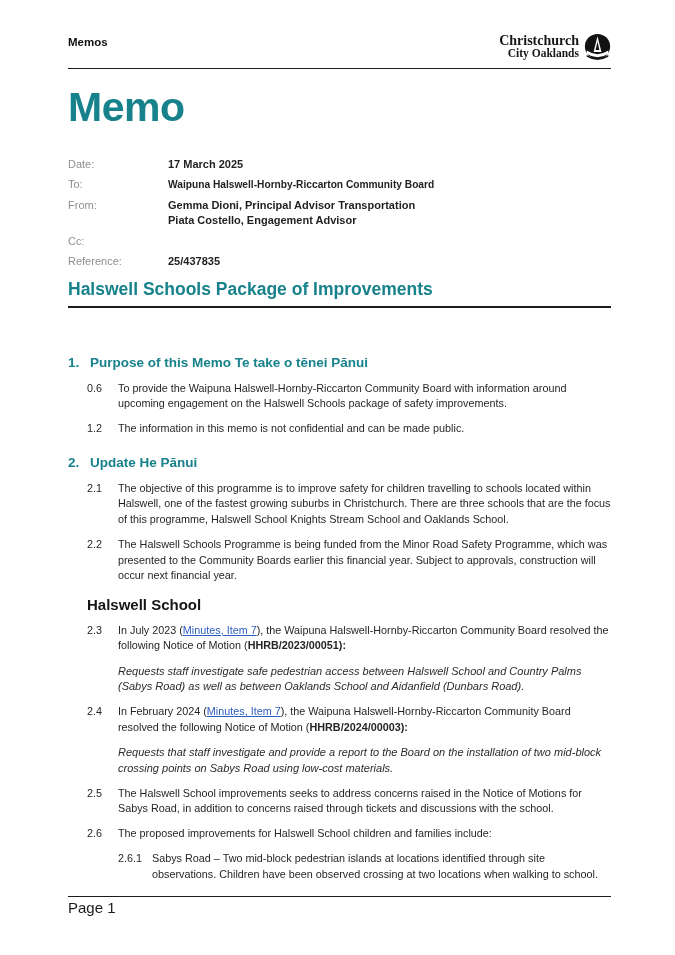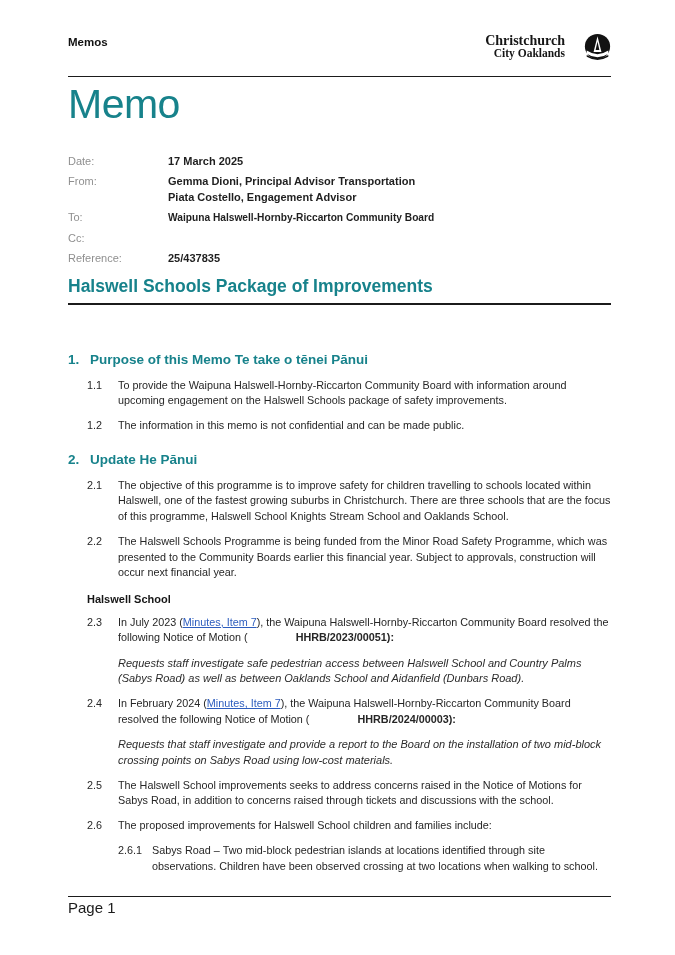--- a/index.html
+++ b/index.html
@@ -4,56 +4,56 @@
 <style>
   html,body{margin:0;padding:0;}
   body{
     width:675px;height:955px;background:#ffffff;position:relative;
     font-family:"Liberation Sans",sans-serif;color:#262626;overflow:hidden;
   }
   .page{position:absolute;inset:0;padding:0 64px 0 68px;box-sizing:border-box;}
 
   
   .top-header{display:flex;justify-content:space-between;align-items:flex-end;
-    padding-top:33px;padding-bottom:16px;border-bottom:1.8px solid #1b1b1b;}
+    padding-top:33px;padding-bottom:8px;border-bottom:1.8px solid #1b1b1b;}
   .memos{font-weight:700;font-size:11.5px;color:#111;align-self:flex-start;margin-top:3px;}
-  .brand{display:flex;align-items:center;gap:19px;}
+  .brand{display:flex;align-items:center;gap:5px;}
   .brand-text{text-align:right;font-family:"Liberation Serif",serif;font-weight:700;
     color:#161616;line-height:1.02;}
   .brand-line1{font-size:14px;}
   .brand-line2{font-size:11.5px;}
   .logo-mark{width:27px;height:27px;display:block;}
 
   
-  .memo-title{color:var(--teal);font-size:41px;font-weight:400;line-height:1.05;
-    margin-top:6px;letter-spacing:-0.5px;}
+  .memo-title{color:var(--teal);font-size:41px;font-weight:700;line-height:1.05;
+    margin-top:17px;letter-spacing:-0.5px;}
   .meta{}
   .meta-row{display:flex;margin-bottom:5px;font-size:11px;line-height:15.5px;min-height:15.5px;}
   .meta-label{width:100px;flex-shrink:0;color:#8f8f8f;font-weight:400;}
   .meta-value{font-weight:600;color:#1f1f1f;}
   .meta-row.small .meta-value{font-size:10.2px;}
 
   .subject{margin-top:9px;color:var(--teal);font-size:17.5px;font-weight:700;
     padding-bottom:6px;border-bottom:2.2px solid #1b1b1b;}
 
   
   .section{margin-top:46px;}
   .section + .section{margin-top:17px;}
   .sec-heading{color:var(--teal);font-weight:700;font-size:13.5px;display:flex;line-height:18px;}
   .sec-num{width:22px;flex-shrink:0;}
   .sec-items{margin-left:19px;margin-top:9px;}
   .item{display:flex;margin-bottom:9.5px;font-size:10.8px;line-height:15.6px;}
   .item-num{width:31px;flex-shrink:0;}
   .item-body{flex:1;}
-  .subheading{font-weight:700;font-size:11px;margin:12px 0 10px 0;color:#161616;}
+  .subheading{font-weight:700;font-size:15px;margin:12px 0 10px 0;color:#161616;}
   .quote{font-style:italic;margin:0 0 9.5px 31px;font-size:11px;line-height:15.6px;color:#2b2b2b;}
   .subitem{margin-left:31px;}
   .subitem .item-num{width:34px;}
   .link{color:#2d5dbe;text-decoration:underline;cursor:pointer;}
-  .bold{font-weight:700;margin-left:48px;}
+  .bold{font-weight:700;}
 
   
   .footer{position:absolute;top:896px;left:68px;right:64px;border-top:1.6px solid #1b1b1b;}
   .page-num{font-size:15px;color:#1c1c1c;padding-top:2px;}
 </style>
 </head>
 <body style="--teal: #17828b;">
 
 <div class="page">
 
@@ -76,31 +76,31 @@
 
   <h1 class="memo-title">Memo</h1>
 
   <div class="meta">
       <div class="meta-row">
         <div class="meta-label">Date:</div>
         <div class="meta-value">
           <div>17 March 2025</div>
         </div>
       </div>
+      <div class="meta-row small">
+        <div class="meta-label">To:</div>
+        <div class="meta-value">
+          <div>Waipuna Halswell-Hornby-Riccarton Community Board</div>
+        </div>
+      </div>
       <div class="meta-row">
         <div class="meta-label">From:</div>
         <div class="meta-value">
           <div>Gemma Dioni, Principal Advisor Transportation</div>
           <div>Piata Costello, Engagement Advisor</div>
-        </div>
-      </div>
-      <div class="meta-row small">
-        <div class="meta-label">To:</div>
-        <div class="meta-value">
-          <div>Waipuna Halswell-Hornby-Riccarton Community Board</div>
         </div>
       </div>
       <div class="meta-row">
         <div class="meta-label">Cc:</div>
         <div class="meta-value"></div>
       </div>
       <div class="meta-row">
         <div class="meta-label">Reference:</div>
         <div class="meta-value">
           <div>25/437835</div>
@@ -111,21 +111,21 @@
   <h2 class="subject">Halswell Schools Package of Improvements</h2>
 
   <div id="sections">
       <section class="section">
         <div class="sec-heading">
           <span class="sec-num">1.</span>
           <span class="sec-title">Purpose of this Memo Te take o tēnei Pānui</span>
         </div>
         <div class="sec-items">
           <div class="item">
-            <span class="item-num">1.1</span>
+            <span class="item-num">0.6</span>
             <div class="item-body"><span>To provide the Waipuna Halswell-Hornby-Riccarton Community Board with information around upcoming engagement on the Halswell Schools package of safety improvements.</span></div>
           </div>
           <div class="item">
             <span class="item-num">1.2</span>
             <div class="item-body"><span>The information in this memo is not confidential and can be made public.</span></div>
           </div>
         </div>
       </section>
       <section class="section">
         <div class="sec-heading">

